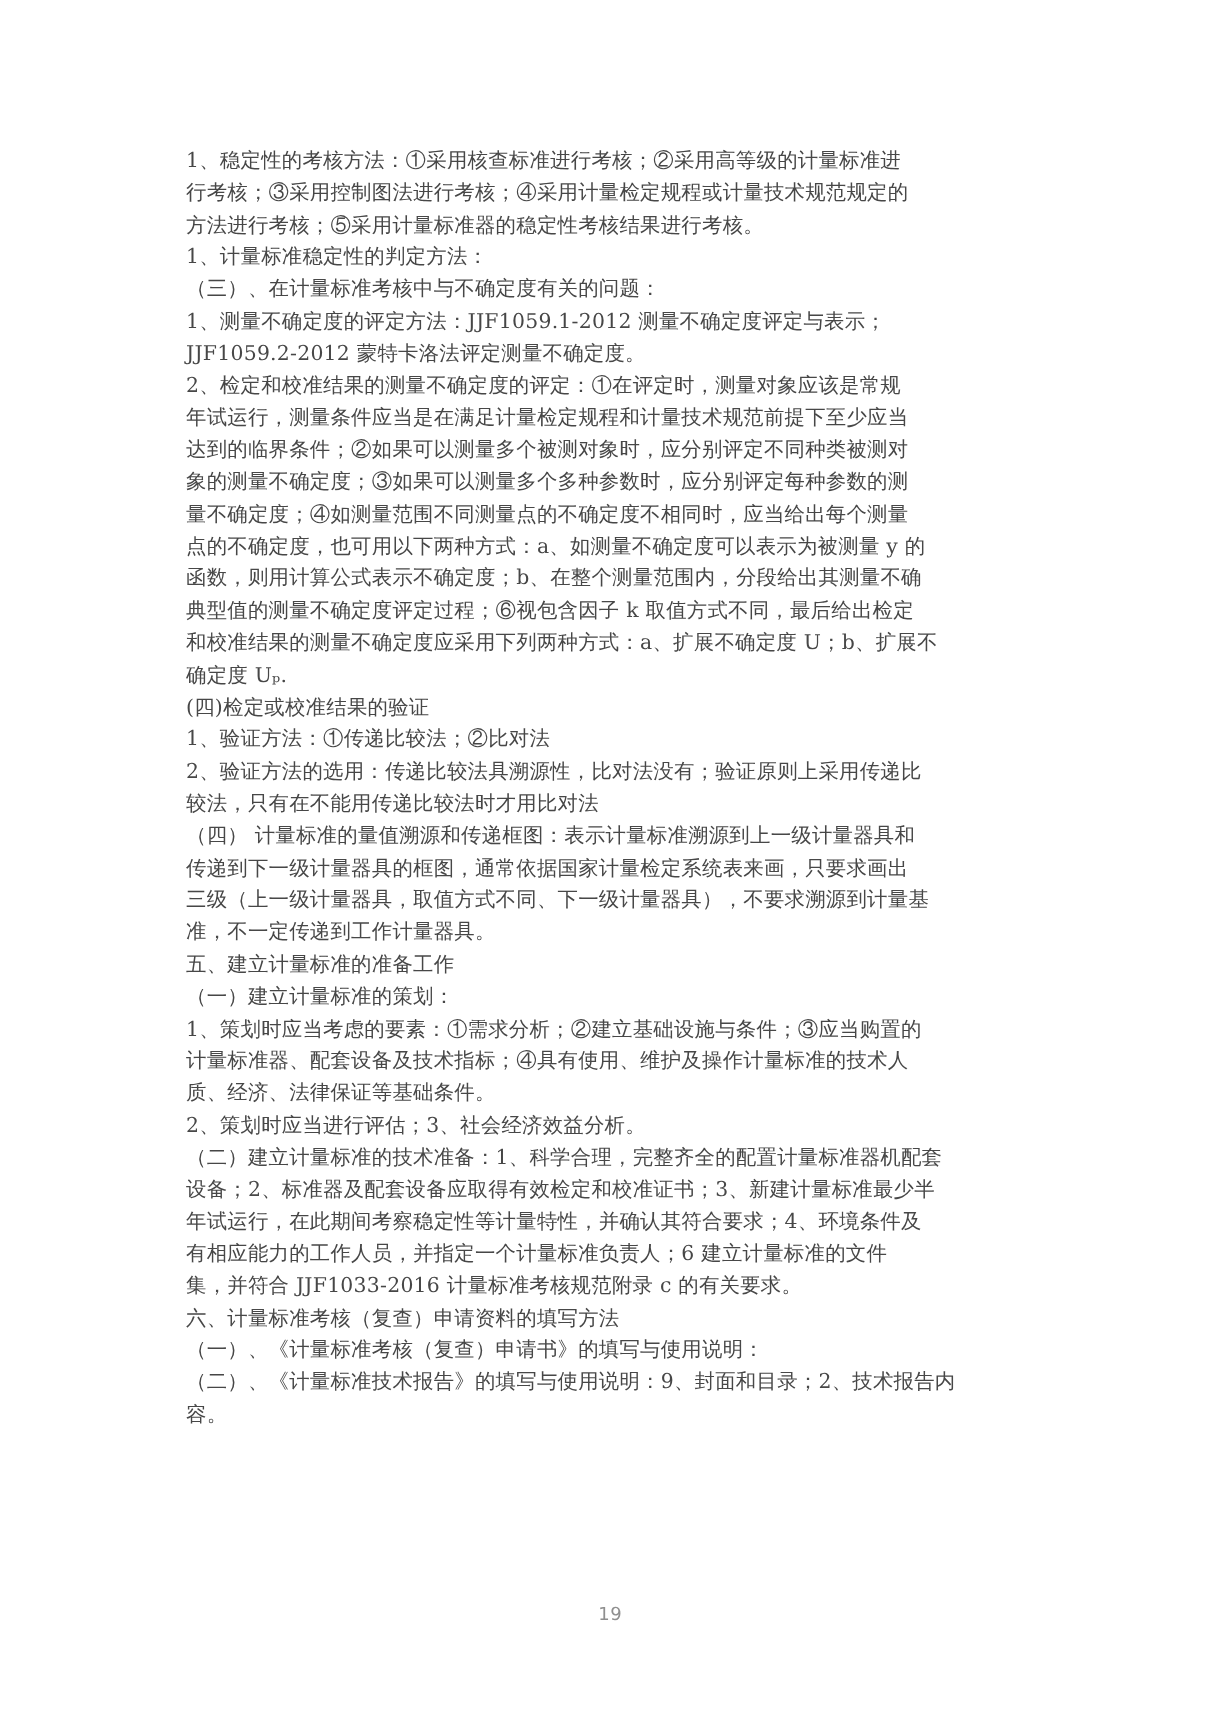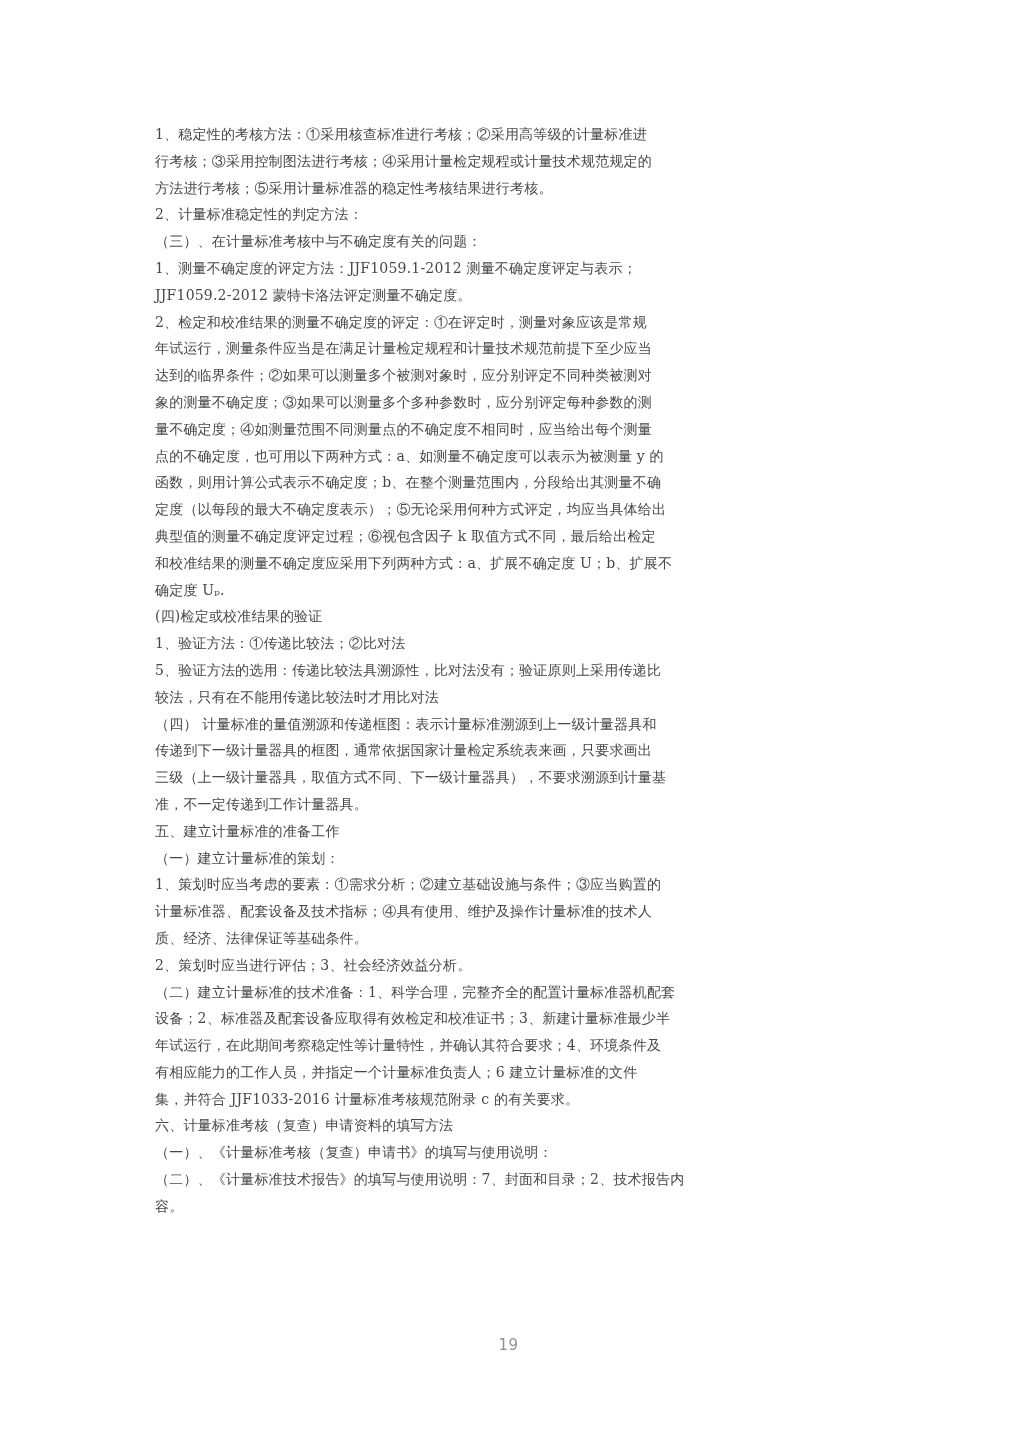--- a/index.html
+++ b/index.html
@@ -18,21 +18,21 @@
     position: absolute;
     inset: 0;
     background: #ffffff;
   }
   .doc-text {
     position: absolute;
     left: 155px;
     top: 121px;
     width: 720px;
     color: #474747;
-    font-size: 14px;
+    font-size: 17px;
   }
   .line {
     height: 26.8px;
     line-height: 26.8px;
     white-space: nowrap;
     letter-spacing: 0.2px;
   }
   .page-number {
     position: absolute;
     left: 0;
@@ -46,53 +46,52 @@
   }
 </style>
 </head>
 <body>
 
 <div class="page">
   <div class="doc-text">
       <div class="line">1、稳定性的考核方法：①采用核查标准进行考核；②采用高等级的计量标准进</div>
       <div class="line">行考核；③采用控制图法进行考核；④采用计量检定规程或计量技术规范规定的</div>
       <div class="line">方法进行考核；⑤采用计量标准器的稳定性考核结果进行考核。</div>
-      <div class="line">2、计量标准稳定性的判定方法：</div>
+      <div class="line">1、计量标准稳定性的判定方法：</div>
       <div class="line">（三）、在计量标准考核中与不确定度有关的问题：</div>
       <div class="line">1、测量不确定度的评定方法：JJF1059.1-2012 测量不确定度评定与表示；</div>
       <div class="line">JJF1059.2-2012 蒙特卡洛法评定测量不确定度。</div>
       <div class="line">2、检定和校准结果的测量不确定度的评定：①在评定时，测量对象应该是常规</div>
       <div class="line">年试运行，测量条件应当是在满足计量检定规程和计量技术规范前提下至少应当</div>
       <div class="line">达到的临界条件；②如果可以测量多个被测对象时，应分别评定不同种类被测对</div>
       <div class="line">象的测量不确定度；③如果可以测量多个多种参数时，应分别评定每种参数的测</div>
       <div class="line">量不确定度；④如测量范围不同测量点的不确定度不相同时，应当给出每个测量</div>
       <div class="line">点的不确定度，也可用以下两种方式：a、如测量不确定度可以表示为被测量 y 的</div>
       <div class="line">函数，则用计算公式表示不确定度；b、在整个测量范围内，分段给出其测量不确</div>
-      <div class="line">定度（以每段的最大不确定度表示）；⑤无论采用何种方式评定，均应当具体给出</div>
       <div class="line">典型值的测量不确定度评定过程；⑥视包含因子 k 取值方式不同，最后给出检定</div>
       <div class="line">和校准结果的测量不确定度应采用下列两种方式：a、扩展不确定度 U；b、扩展不</div>
       <div class="line">确定度 Uₚ.</div>
       <div class="line">(四)检定或校准结果的验证</div>
       <div class="line">1、验证方法：①传递比较法；②比对法</div>
-      <div class="line">5、验证方法的选用：传递比较法具溯源性，比对法没有；验证原则上采用传递比</div>
+      <div class="line">2、验证方法的选用：传递比较法具溯源性，比对法没有；验证原则上采用传递比</div>
       <div class="line">较法，只有在不能用传递比较法时才用比对法</div>
       <div class="line">（四） 计量标准的量值溯源和传递框图：表示计量标准溯源到上一级计量器具和</div>
       <div class="line">传递到下一级计量器具的框图，通常依据国家计量检定系统表来画，只要求画出</div>
       <div class="line">三级（上一级计量器具，取值方式不同、下一级计量器具），不要求溯源到计量基</div>
       <div class="line">准，不一定传递到工作计量器具。</div>
       <div class="line">五、建立计量标准的准备工作</div>
       <div class="line">（一）建立计量标准的策划：</div>
       <div class="line">1、策划时应当考虑的要素：①需求分析；②建立基础设施与条件；③应当购置的</div>
       <div class="line">计量标准器、配套设备及技术指标；④具有使用、维护及操作计量标准的技术人</div>
       <div class="line">质、经济、法律保证等基础条件。</div>
       <div class="line">2、策划时应当进行评估；3、社会经济效益分析。</div>
       <div class="line">（二）建立计量标准的技术准备：1、科学合理，完整齐全的配置计量标准器机配套</div>
       <div class="line">设备；2、标准器及配套设备应取得有效检定和校准证书；3、新建计量标准最少半</div>
       <div class="line">年试运行，在此期间考察稳定性等计量特性，并确认其符合要求；4、环境条件及</div>
       <div class="line">有相应能力的工作人员，并指定一个计量标准负责人；6 建立计量标准的文件</div>
       <div class="line">集，并符合 JJF1033-2016 计量标准考核规范附录 c 的有关要求。</div>
       <div class="line">六、计量标准考核（复查）申请资料的填写方法</div>
       <div class="line">（一）、《计量标准考核（复查）申请书》的填写与使用说明：</div>
-      <div class="line">（二）、《计量标准技术报告》的填写与使用说明：7、封面和目录；2、技术报告内</div>
+      <div class="line">（二）、《计量标准技术报告》的填写与使用说明：9、封面和目录；2、技术报告内</div>
       <div class="line">容。</div>
     </div>
   <div class="page-number">19</div>
 </div>
 
 </body></html>

